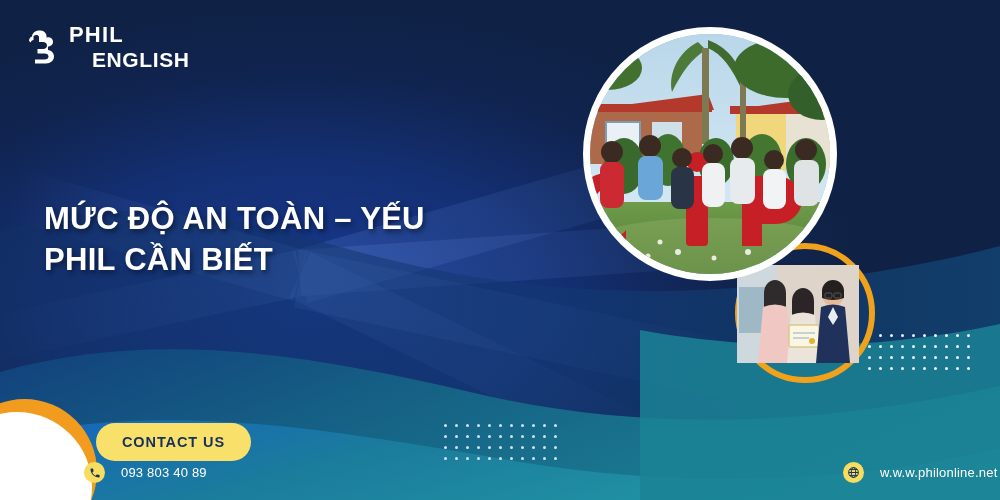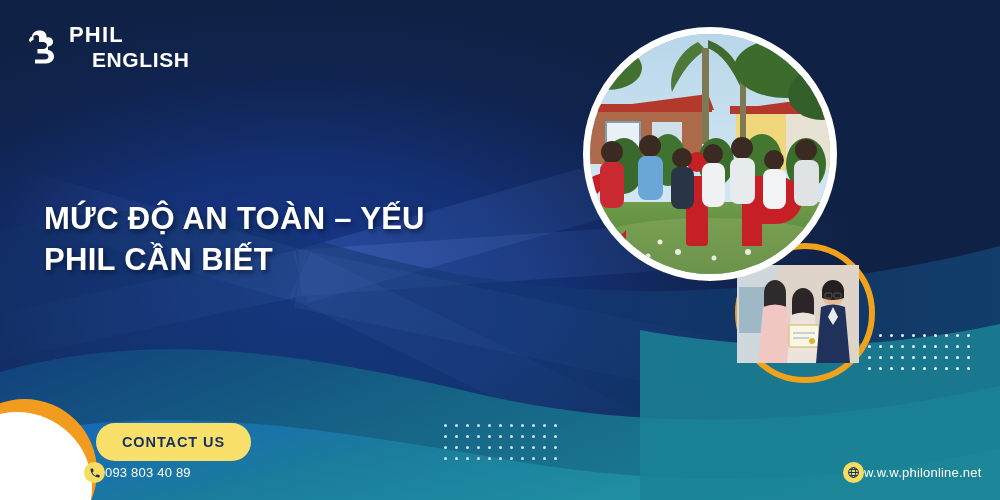--- a/index.html
+++ b/index.html
@@ -116,21 +116,21 @@
     letter-spacing:.9px;
     border:none; border-radius:22px;
     cursor:pointer;
     z-index:6;
     margin-top:20px;
   }
 
   
   .contact-item {
     position:absolute;
-    display:flex; align-items:center; gap:0;
+    display:flex; align-items:center; gap:16px;
     color:#ffffff; font-size:13px; letter-spacing:.2px;
     z-index:6;
   }
   #contact-phone { left:84px; top:462px; }
   #contact-web   { left:843px; top:462px; }
   .badge {
     width:21px; height:21px; border-radius:50%;
     background:#f7dd5f;
     display:flex; align-items:center; justify-content:center;
     flex:0 0 21px;

